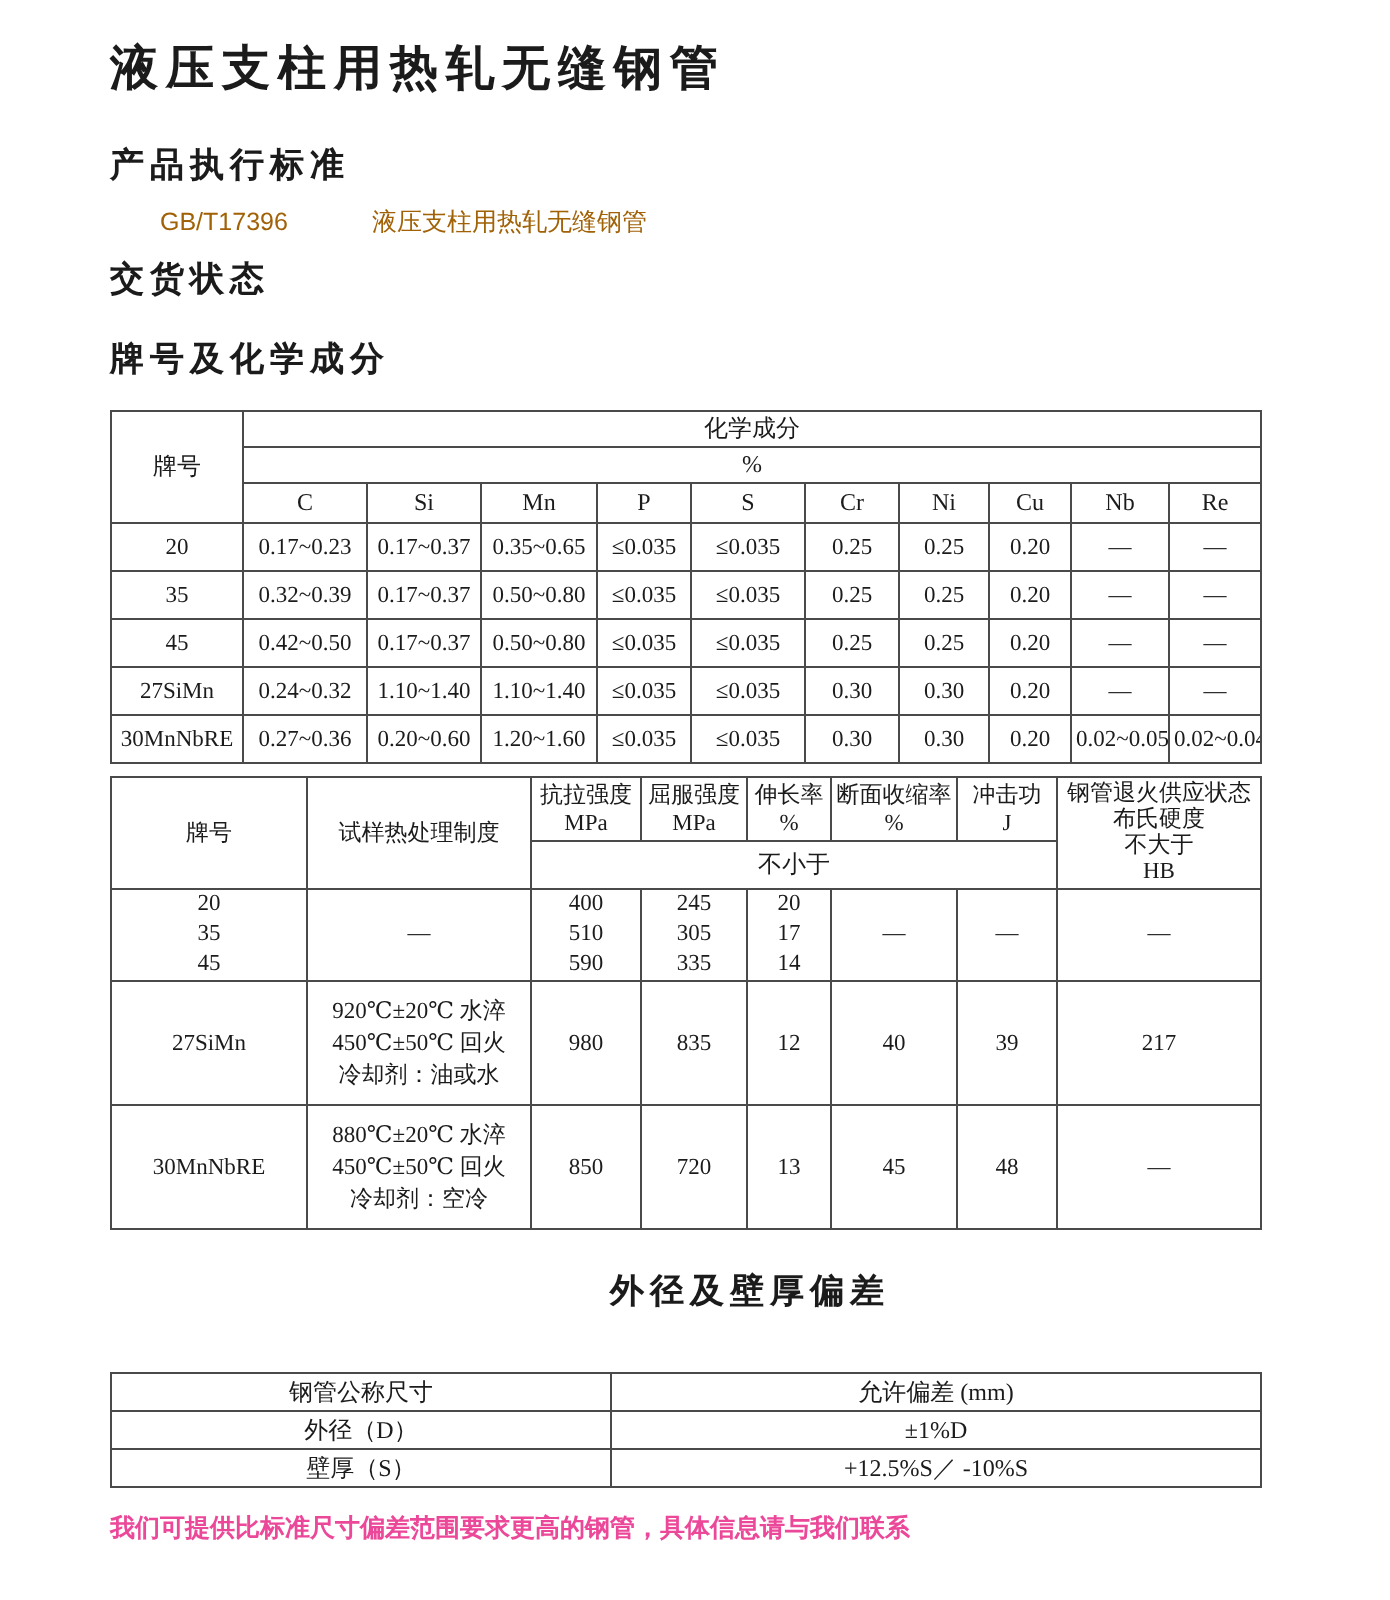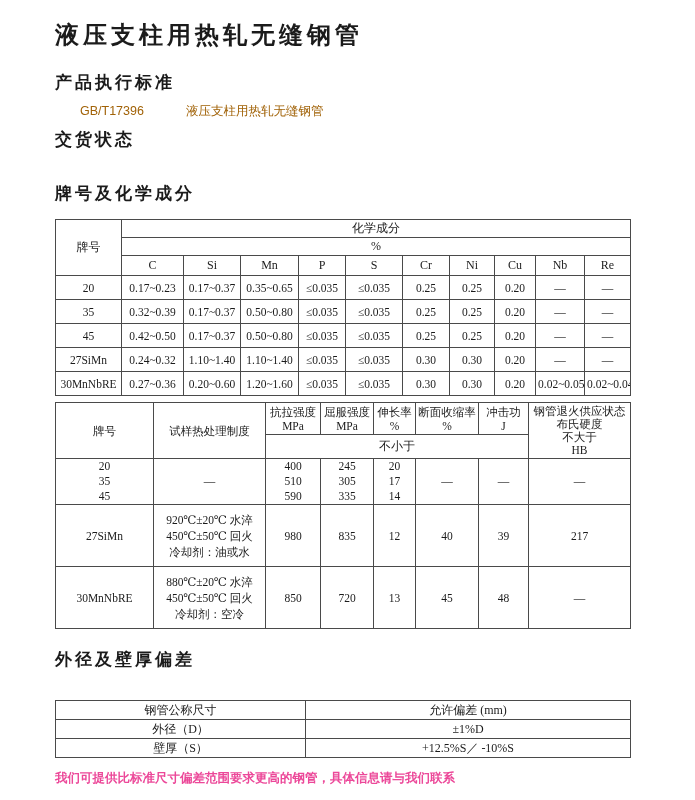--- a/index.html
+++ b/index.html
@@ -14,23 +14,23 @@
   .title {
     margin: 0; font-size: 24px; line-height: 30px;
     font-weight: bold; letter-spacing: 4px;
   }
   .section {
     margin: 0; font-size: 17px; line-height: 22px;
     font-weight: bold; letter-spacing: 3px;
   }
   .h-standard  { margin-top: 22px; }
   .h-delivery  { margin-top: 9px; }
-  .h-chemistry { margin-top: 32px; }
+  .h-chemistry { margin-top: 18px; }
   .h-mechanics { margin-top: 8px; }
-  .h-dimensions{ margin-top: 20px; }
+  .h-dimensions{ margin-top: 20px; text-align: center; }
 
   .body-line {
     font-family: "Liberation Sans", "DejaVu Sans", sans-serif;
     font-size: 12.5px; line-height: 17px; color: #a16207;
   }
   .line-standard { margin-top: 9px; padding-left: 25px; }
   .line-standard .code { margin-right: 42px; }
   .line-delivery { margin-top: 5px; padding-left: 20px; }
 
   table {

